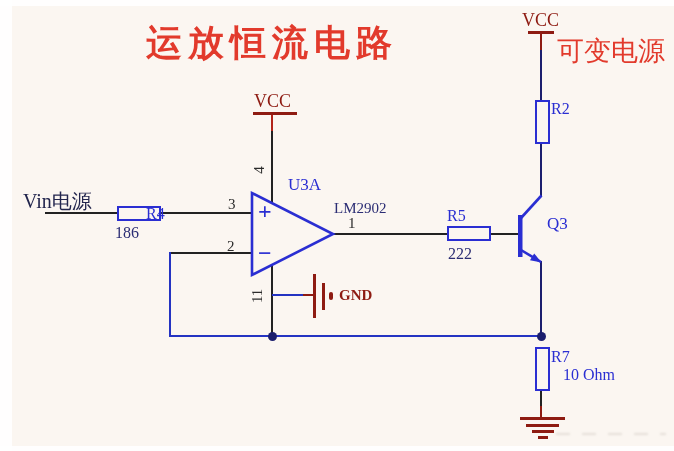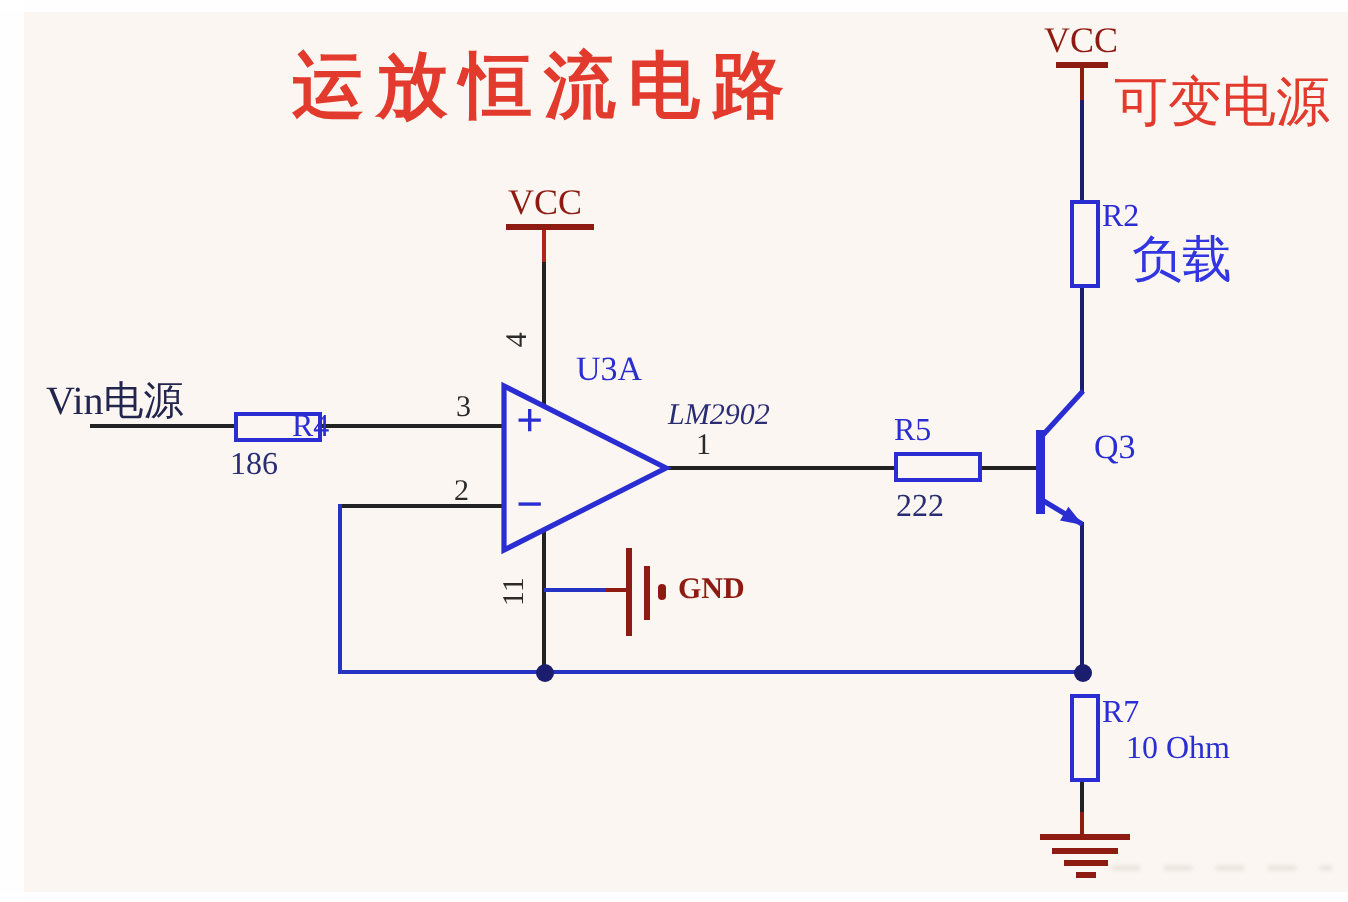--- a/index.html
+++ b/index.html
@@ -116,34 +116,33 @@
   <div class="lbl c-black" style="left:228px;top:197px;font-size:15px;">3</div>
   <div class="lbl c-black" style="left:227px;top:239px;font-size:15px;">2</div>
   <div class="lbl c-black pin-rot" style="left:256px;top:162px;font-size:15px;">4</div>
   <div class="lbl c-black pin-rot" style="left:251px;top:288px;font-size:15px;">11</div>
   <div class="lbl c-black" style="left:348px;top:216px;font-size:15px;">1</div>
 
   <div class="lbl c-blue" style="left:258px;top:199px;font-size:24px;font-weight:bold;">+</div>
   <div class="lbl c-blue" style="left:258px;top:241px;font-size:24px;font-weight:bold;">−</div>
 
   <div class="lbl c-blue" style="left:288px;top:176px;font-size:17px;">U3A</div>
-  <div class="lbl c-navy" style="left:334px;top:201px;font-size:15px;font-style:italic;">LM2902</div>
+  <div class="lbl c-navy" style="left:334px;top:201px;font-size:15px;">LM2902</div>
 
   <div class="lbl c-darkred" style="left:254px;top:92px;font-size:18px;">VCC</div>
   <div class="lbl c-darkred" style="left:339px;top:288px;font-size:15px;font-weight:600;">GND</div>
 
   <div class="lbl c-blue" style="left:447px;top:208px;font-size:16px;">R5</div>
   <div class="lbl c-navy" style="left:448px;top:246px;font-size:16px;">222</div>
 
   <div class="lbl c-blue" style="left:547px;top:215px;font-size:17px;">Q3</div>
 
   <div class="lbl c-darkred" style="left:522px;top:11px;font-size:18px;">VCC</div>
   <div class="lbl" style="left:557px;top:1px;font-size:27px;color:var(--title-red);margin-top:36px;">可变电源</div>
 
   <div class="lbl c-blue" style="left:551px;top:101px;font-size:16px;">R2</div>
-  <div class="lbl" style="left:566px;top:118px;font-size:25px;color:#3136e0;">负载</div>
 
   <div class="lbl c-blue" style="left:551px;top:349px;font-size:16px;">R7</div>
   <div class="lbl c-blue" style="left:551px;top:367px;font-size:16px;padding-left:12px;">10 Ohm</div>
 
   <div class="watermark"></div>
 
 </div>
 
 </body></html>

